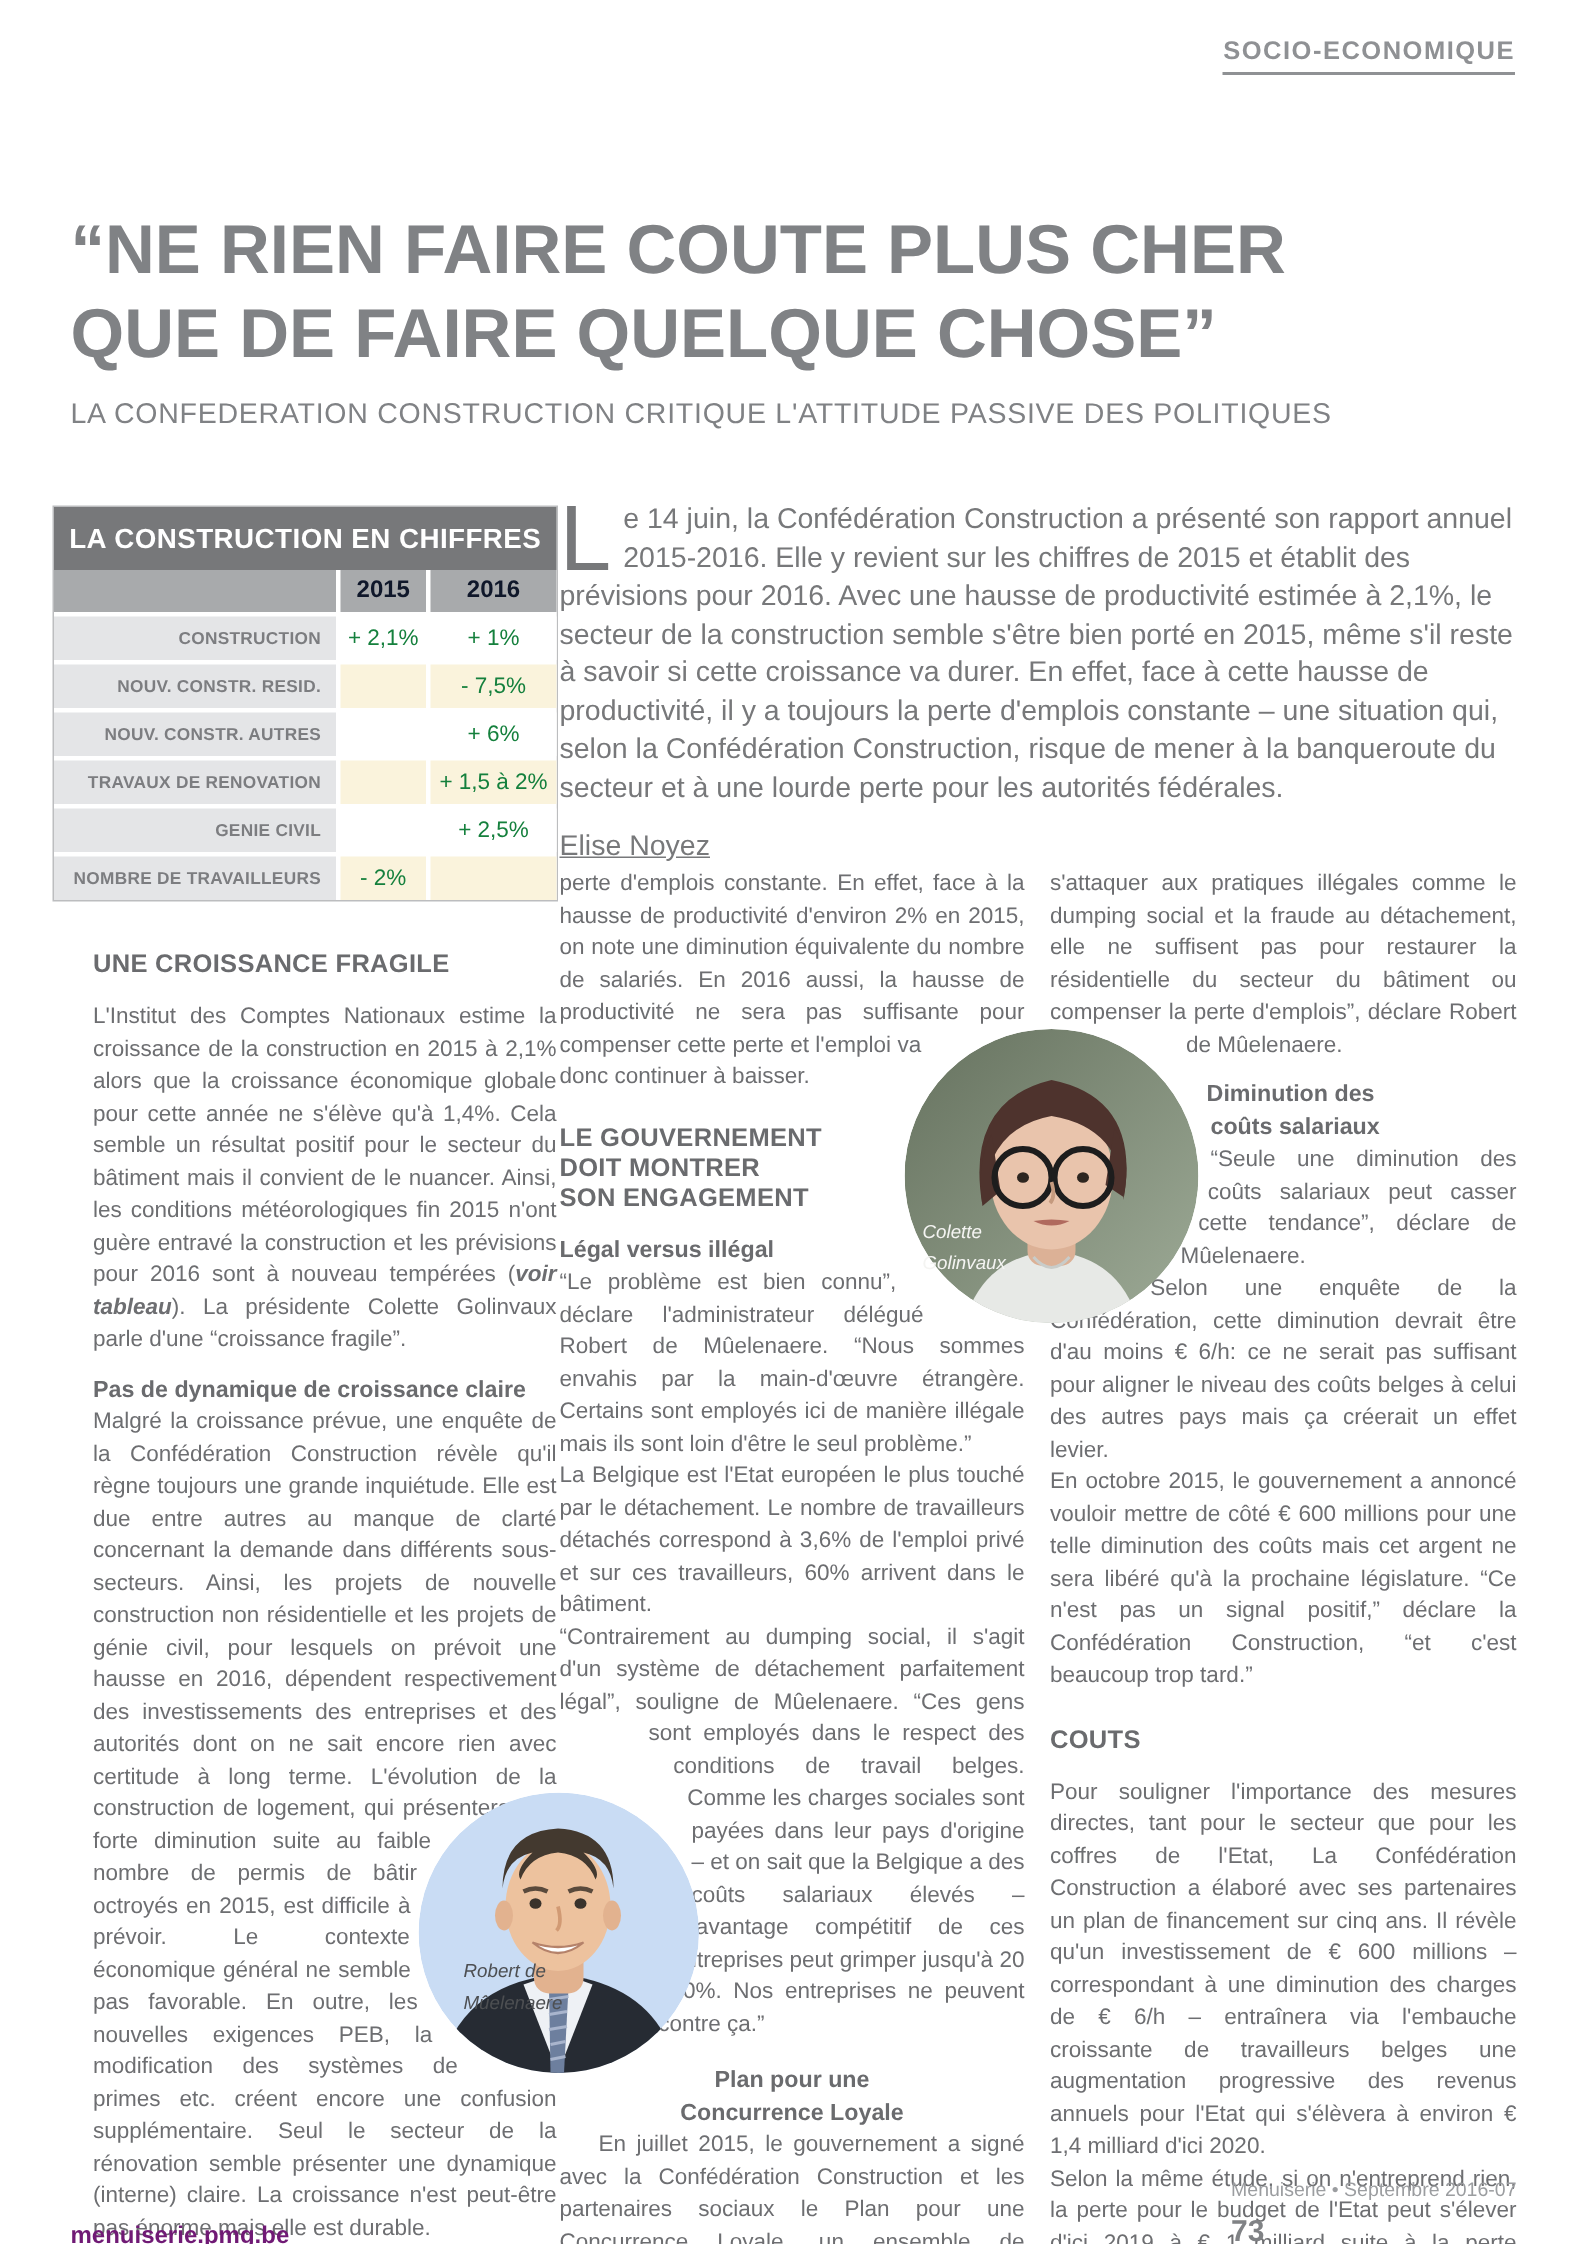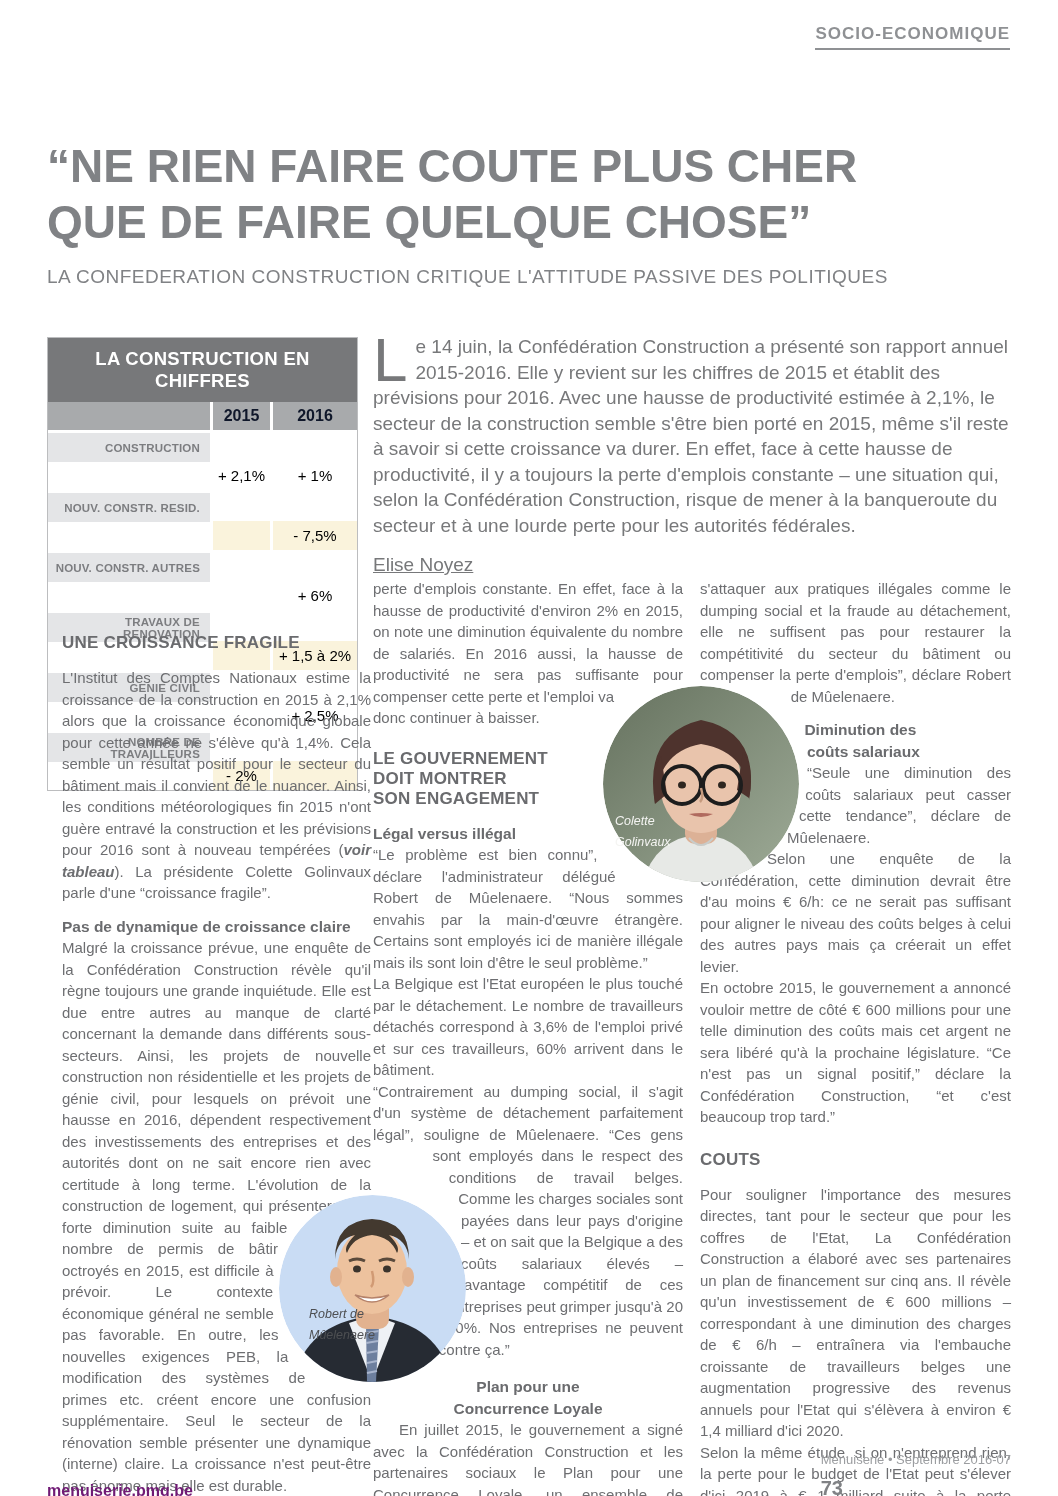--- a/index.html
+++ b/index.html
@@ -9,30 +9,30 @@
 
   
   .category { position:absolute; top:24px; right:48px; font-size:17px; font-weight:bold;
     letter-spacing:1px; color:#8f9194; border-bottom:2px solid #8f9194; padding-bottom:4px;margin-left:20px; }
   .headline { position:absolute; top:138px; left:47px; width:920px; color:#808285;
     font-weight:bold; font-size:46px; line-height:56px; letter-spacing:0; }
   .subtitle { position:absolute; top:266px; left:47px; width:920px; color:#808285;
     font-size:19px; letter-spacing:.5px; }
 
   
-  .stats { position:absolute; top:337px; left:47px; width:311px; border:1px solid #bcbdbf;
+  .stats { position:absolute; top:337px; left:35px; width:337px; border:1px solid #bcbdbf;
     background:#fff; }
   .stats .t-title { background:#77787a; color:#fff; font-weight:bold; font-size:18.5px;
     text-align:center; padding:10px 4px; letter-spacing:.3px; }
   .t-grid { display:grid; grid-template-columns:1fr 57px 84px; gap:3px; background:#fff; padding:0; }
   .t-grid > div { display:flex; align-items:center; justify-content:center; }
   .th { background:#a8aaac; color:#0f172a; font-weight:bold; font-size:16px; height:28px; }
   .tl { background:#e4e5e7; color:#7c7d80; font-weight:bold; font-size:11.5px;
     justify-content:flex-end !important; text-align:right; padding-right:10px; height:29px; letter-spacing:.2px; }
-  .tv { color:#000000; font-size:15px; height:29px; background:#fff;margin-top:28px; }
+  .tv { color:#15803d; font-size:15px; height:29px; background:#fff; }
 
   
   .intro { position:absolute; top:334px; left:373px; width:638px; color:#77787a;
     font-size:19px; line-height:25.5px; }
   .dropcap { float:left; font-size:62px; line-height:48px; padding:2px 8px 0 0; color:#77787a; }
   .byline { display:inline-block; margin-top:14px; color:#77787a; font-size:19px;
     text-decoration:underline; }
 
   
   .col { position:absolute; color:#6d6e71; font-size:15px; line-height:21.5px; }
@@ -201,21 +201,21 @@
     <p>La Belgique est l'Etat européen le plus touché par le détachement. Le nombre de travailleurs détachés correspond à 3,6% de l'emploi privé et sur ces travailleurs, 60% arrivent dans le bâtiment.</p>
     <p><span>“Contrairement au dumping social, il s'agit d'un système de détachement parfaitement légal”, souligne de Mûelenaere. “Ces gens</span>
       <span class="sp sp-rob-mid"></span>
       <span>sont employés dans le respect des conditions de travail belges. Comme les charges sociales sont payées dans leur pays d'origine – et on sait que la Belgique a des coûts salariaux élevés – l'avantage compétitif de ces entreprises peut grimper jusqu'à 20 à 30%. Nos entreprises ne peuvent pas lutter contre ça.”</span></p>
     <h4 class="sub center" style="margin-top:16px">Plan pour une
 Concurrence Loyale</h4>
     <p class="indent">En juillet 2015, le gouvernement a signé avec la Confédération Construction et les partenaires sociaux le Plan pour une Concurrence Loyale, un ensemble de quarante mesures qui sont réalisées actuellement. “Même si ces mesures sont nécessaires pour</p>
   </div>
 
   <div class="col col-right">
-    <p><span>s'attaquer aux pratiques illégales comme le dumping social et la fraude au détachement, elle ne suffisent pas pour restaurer la compétitivité du secteur du bâtiment ou compenser la</span>
+    <p><span>s'attaquer aux pratiques illégales comme le dumping social et la fraude au détachement, elle ne suffisent pas pour restaurer la résidentielle du secteur du bâtiment ou compenser la</span>
       <span class="sp sp-col-right"></span>
       <span>perte d'emplois”, déclare Robert de Mûelenaere.</span></p>
     <h4 class="sub">Diminution des
 coûts salariaux</h4>
     <p>“Seule une diminution des coûts salariaux peut casser cette tendance”, déclare de Mûelenaere.</p>
     <p>Selon une enquête de la Confédération, cette diminution devrait être d'au moins € 6/h: ce ne serait pas suffisant pour aligner le niveau des coûts belges à celui des autres pays mais ça créerait un effet levier.</p>
     <p>En octobre 2015, le gouvernement a annoncé vouloir mettre de côté € 600 millions pour une telle diminution des coûts mais cet argent ne sera libéré qu'à la prochaine législature. “Ce n'est pas un signal positif,” déclare la Confédération Construction, “et c'est beaucoup trop tard.”</p>
     <h3 class="sec" style="margin-top:22px">COUTS</h3>
     <p>Pour souligner l'importance des mesures directes, tant pour le secteur que pour les coffres de l'Etat, La Confédération Construction a élaboré avec ses partenaires un plan de financement sur cinq ans. Il révèle qu'un investissement de € 600 millions – correspondant à une diminution des charges de € 6/h – entraînera via l'embauche croissante de travailleurs belges une augmentation progressive des revenus annuels pour l'Etat qui s'élèvera à environ € 1,4 milliard d'ici 2020.</p>
     <p>Selon la même étude, si on n'entreprend rien, la perte pour le budget de l'Etat peut s'élever d'ici 2019 à € 1 milliard suite à la perte d'emplois constante.</p>

